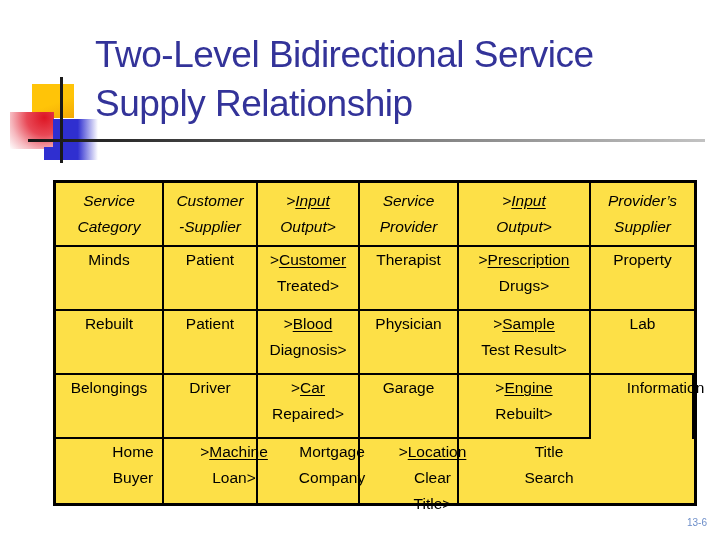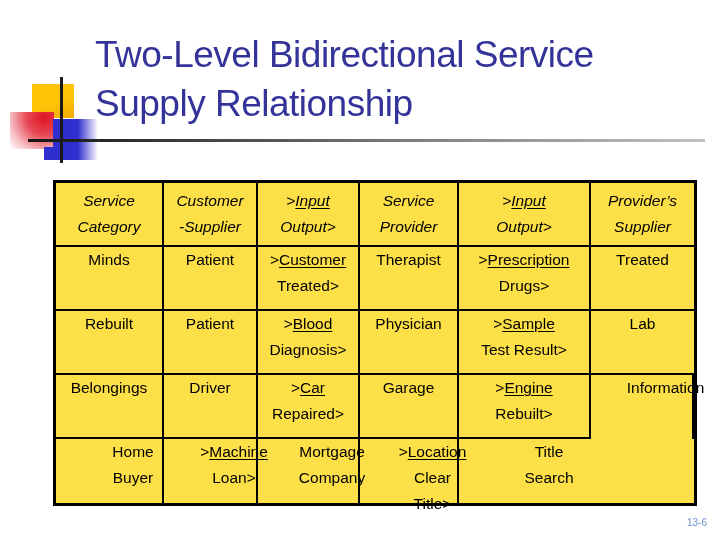--- a/index.html
+++ b/index.html
@@ -138,21 +138,21 @@
       <div><span>Treated&gt;</span></div>
     </div>
     <div class="cell">
       <div><span>Therapist</span></div>
     </div>
     <div class="cell">
       <div><span>&gt;</span><span class="u">Prescription</span></div>
       <div><span>Drugs&gt;</span></div>
     </div>
     <div class="cell last-col">
-      <div><span>Treated</span></div>
+      <div><span>Property</span></div>
     </div>
     <div class="cell">
       <div><span>Rebuilt</span></div>
     </div>
     <div class="cell">
       <div><span>Patient</span></div>
     </div>
     <div class="cell">
       <div><span>&gt;</span><span class="u">Blood</span></div>
       <div><span>Diagnosis&gt;</span></div>

